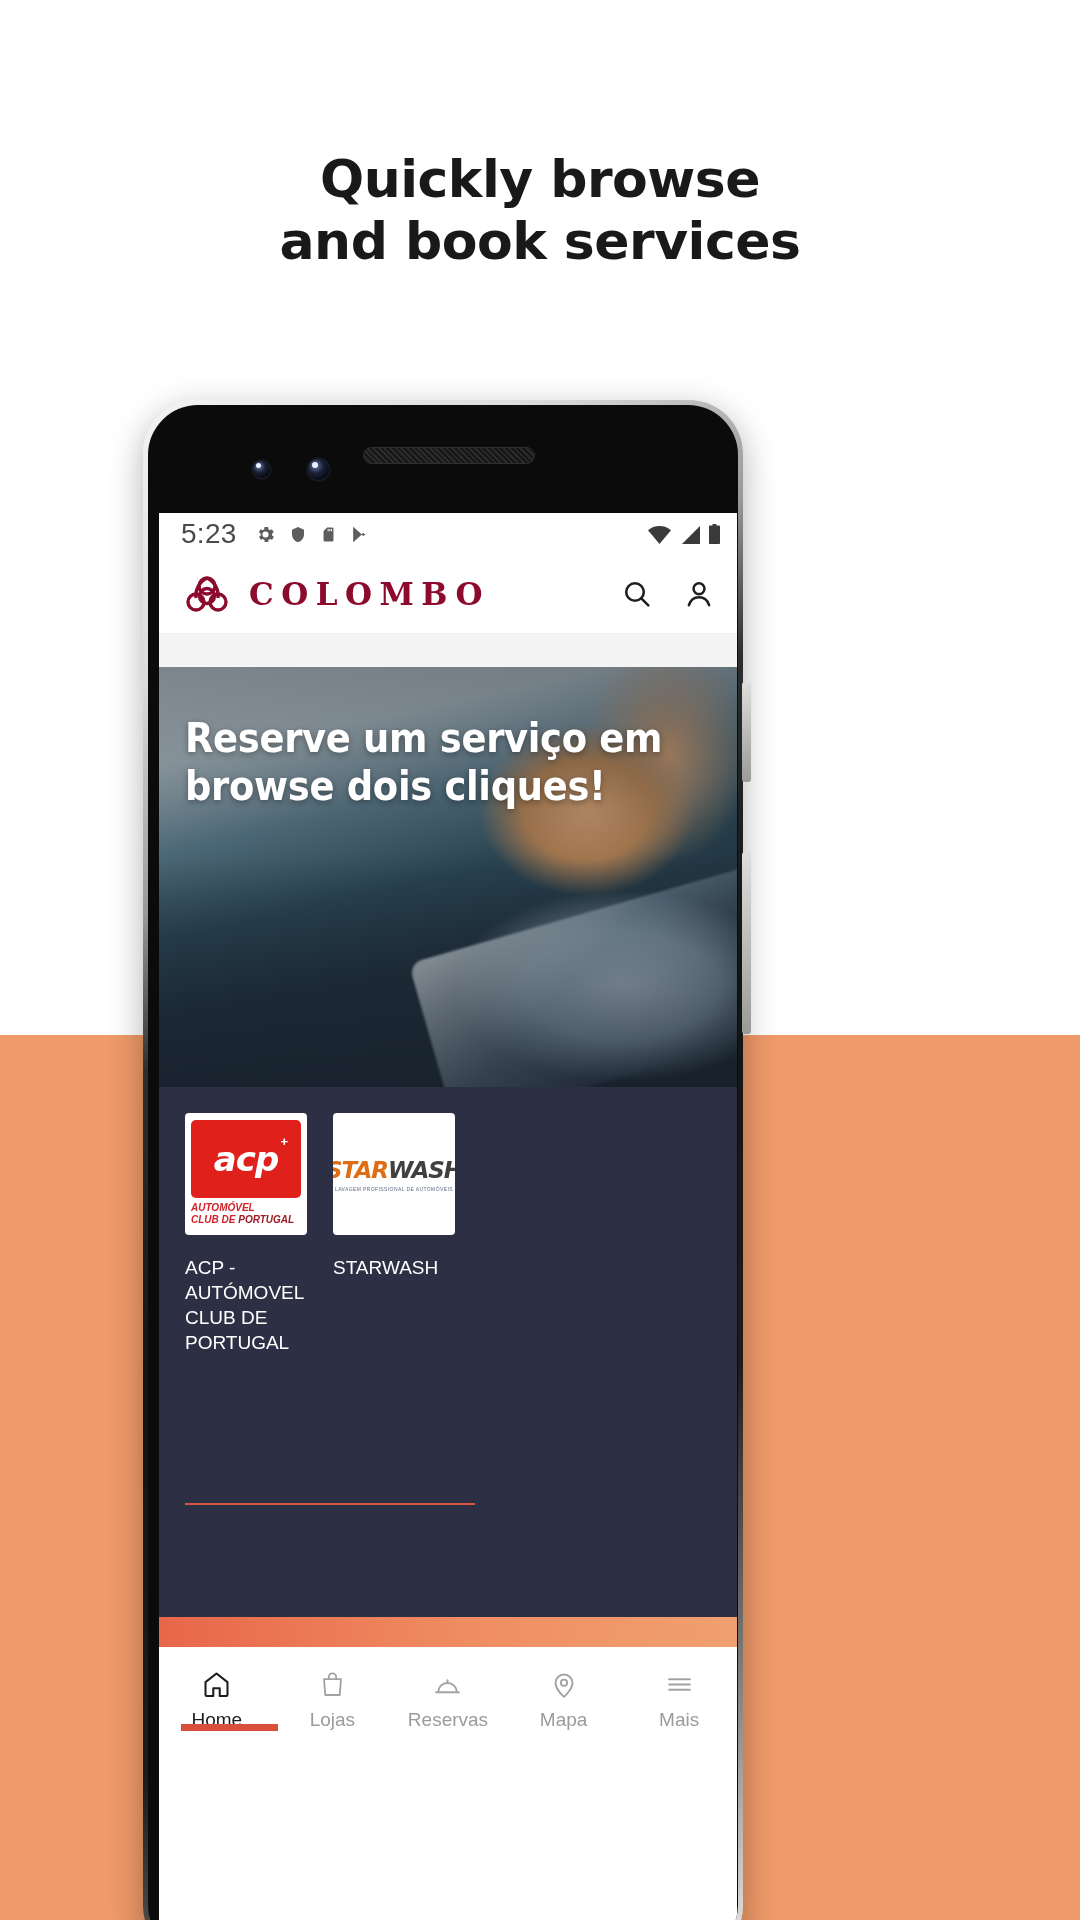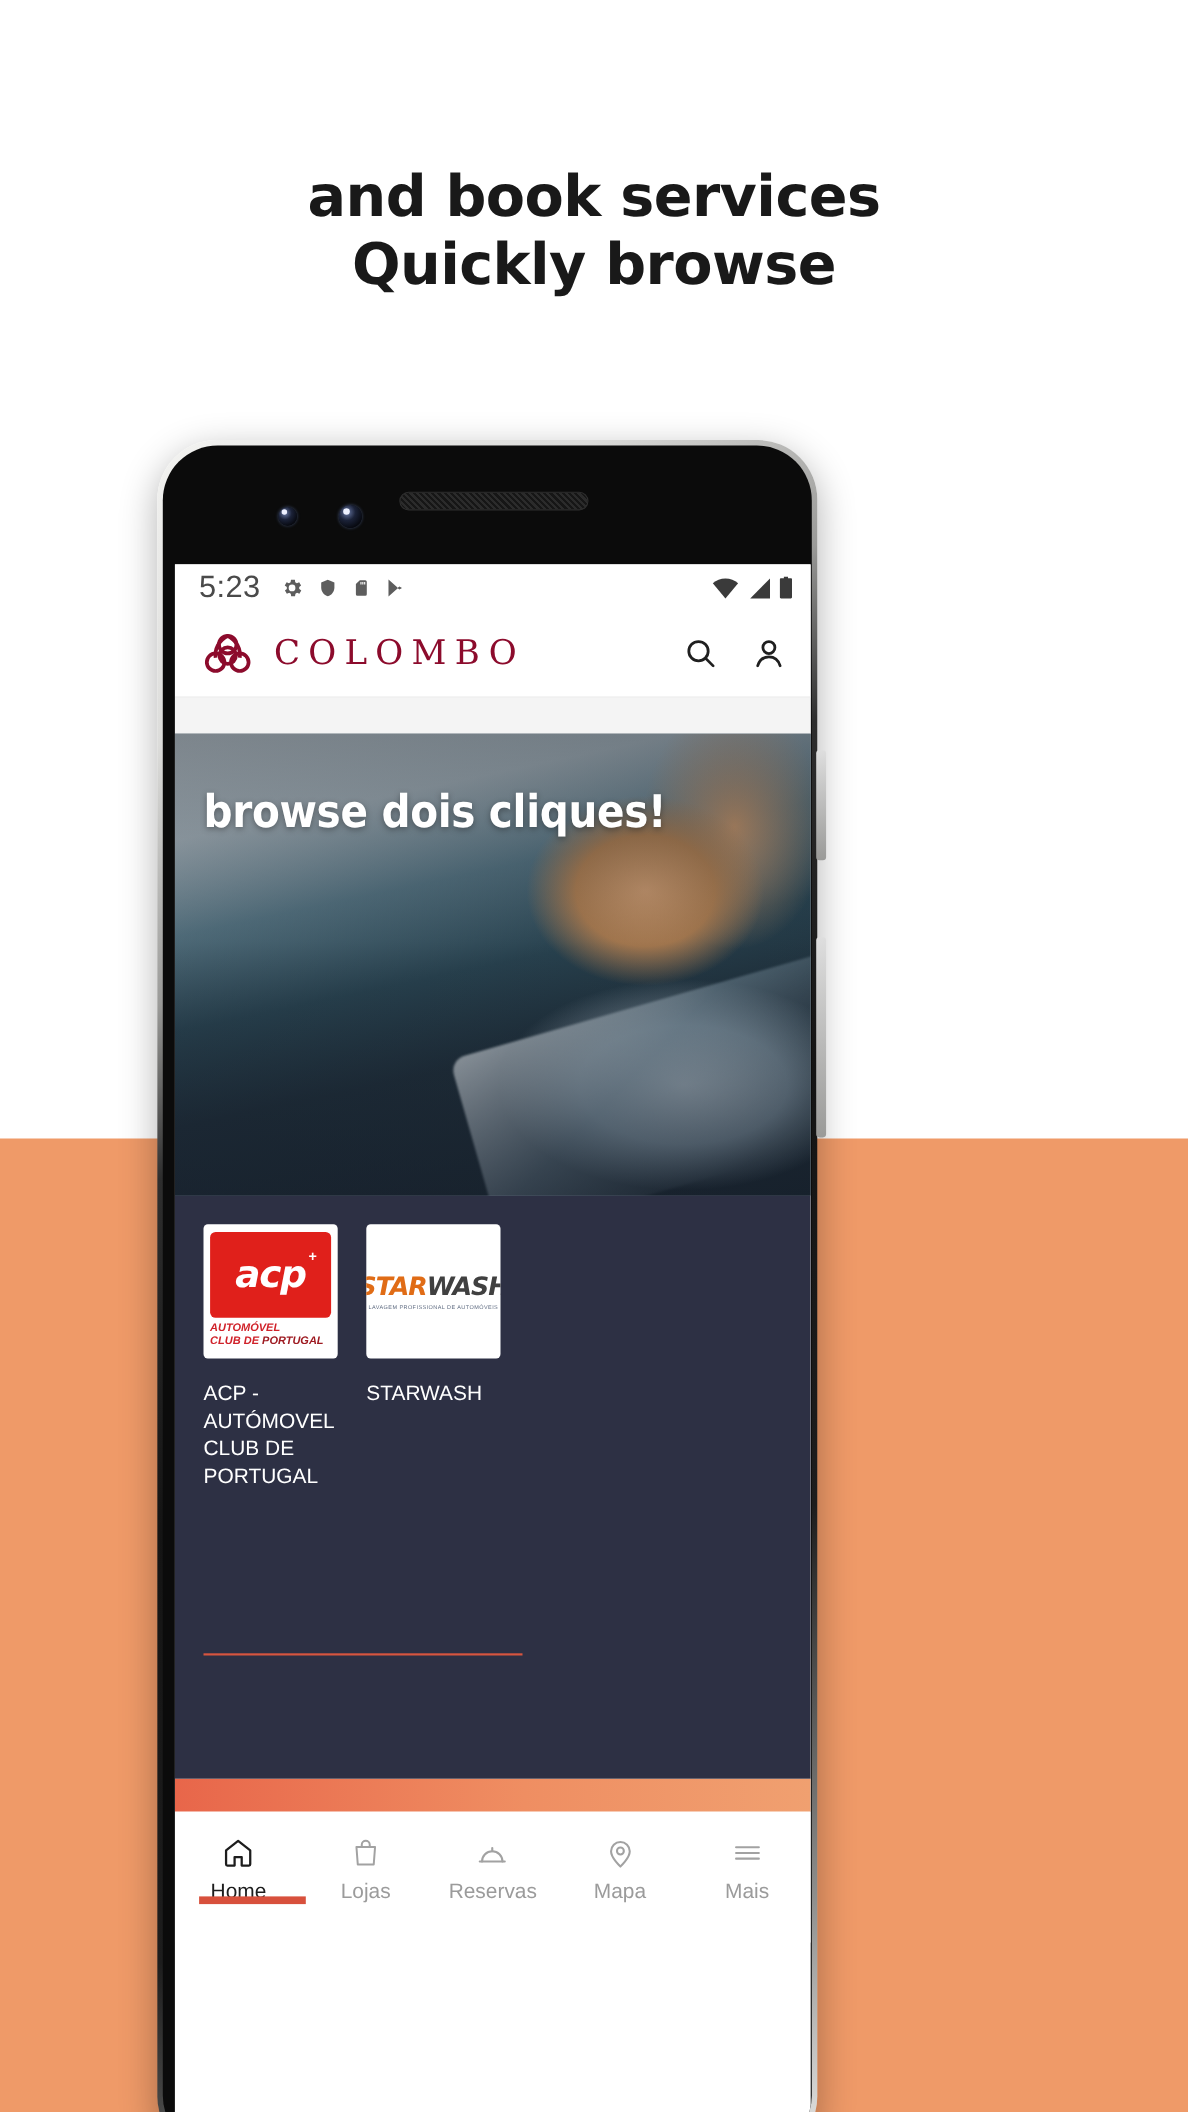--- a/index.html
+++ b/index.html
@@ -91,21 +91,21 @@
 
   
   #app-header {
     height: 78px; background: #ffffff;
     display: flex; align-items: center; padding: 0 22px;
     position: relative;
   }
   #logo-group { display: flex; align-items: center; gap: 16px; }
   #logo-mark { width: 52px; height: 44px; }
   #logo-text {
-    color: #8c0b2c; font-size: 31px; font-weight: 400;
+    color: #8c0b2c; font-size: 31px; font-weight: 700;
     letter-spacing: 7.5px; font-family: "DejaVu Serif", serif;
   }
   #header-actions { margin-left: auto; display: flex; align-items: center; gap: 30px; }
 
   
   #header-strip { height: 34px; background: #f4f4f4; border-top: 1px solid #ececec; }
 
   
   #hero {
     position: relative; height: 420px; overflow: hidden;
@@ -217,22 +217,22 @@
   }
   #nav-bottom-space { height: 22px; background: #ffffff; }
 </style>
 </head>
 <body>
 
 <div id="bg-white"></div>
 <div id="bg-peach"></div>
 
 <div id="headline">
+  <span class="l">Quickly browse</span>
   <span class="l">and book services</span>
-  <span class="l">Quickly browse</span>
 </div>
 
 <div id="phone">
   <div class="side-btn" id="btn-1"></div>
   <div class="side-btn" id="btn-2"></div>
 
   <div id="phone-inner">
 
     <div id="bezel-top">
       <div class="cam" id="cam-1"></div>
@@ -293,20 +293,21 @@
           </svg>
         </div>
       </div>
 
       <div id="header-strip"></div>
 
       <div id="hero">
         <div id="hero-photo"></div>
         <div id="hero-shade"></div>
         <div id="hero-title">
+          <span style="display:block">Reserve um serviço em</span>
           <span style="display:block">browse dois cliques!</span>
         </div>
       </div>
 
       <div id="services">
 
         <div id="service-cards">
 
           <div class="svc">
             <div class="svc-logo" id="acp-box">

